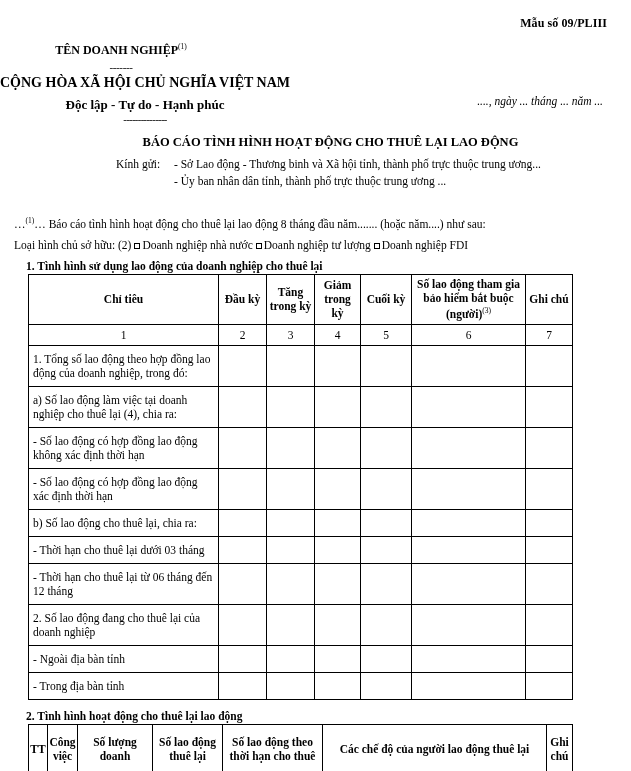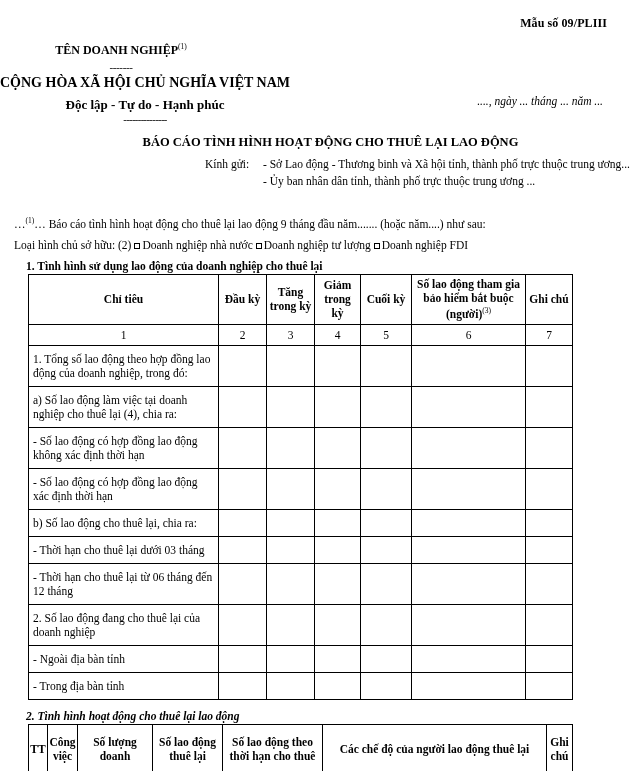--- a/index.html
+++ b/index.html
@@ -103,24 +103,23 @@
     font-size: 12.5px;
     padding-left: 15px;
   }
   .recipients {
     position: absolute;
     top: 157px;
     left: 0;
     width: 631px;
   }
   .recip-inner {
-    margin-left: 72px;
+    margin-left: 116px;
     display: flex;
     align-items: flex-start;
-    justify-content: flex-end;
   }
   .recip-label {
     width: 58px;
     flex: none;
     font-size: 11.5px;
   }
   .recip-list {
     width: 368px;
   }
   .recip-item {
@@ -157,21 +156,20 @@
   }
   .sec1-head {
     position: absolute;
     top: 259px;
     left: 26px;
   }
   .sec2-head {
     position: absolute;
     top: 709px;
     left: 26px;
-    font-style: italic;
   }
 
   
   table.grid {
     position: absolute;
     border-collapse: collapse;
     table-layout: fixed;
     font-size: 11.5px;
   }
   table.grid th,
@@ -245,21 +243,21 @@
     <div class="recip-inner">
       <div class="recip-label">Kính gửi:</div>
       <div class="recip-list">
         <div class="recip-item">- Sở Lao động - Thương binh và Xã hội tỉnh, thành phố trực thuộc trung ương...</div>
         <div class="recip-item">- Ủy ban nhân dân tỉnh, thành phố trực thuộc trung ương ...</div>
       </div>
     </div>
   </div>
 
   <div class="intro">
-    <p><span>…</span><span class="sup">(1)</span><span>… Báo cáo tình hình hoạt động cho thuê lại lao động 9 tháng đầu năm....... (hoặc năm....) như sau:</span></p>
+    <p><span>…</span><span class="sup">(1)</span><span>… Báo cáo tình hình hoạt động cho thuê lại lao động 8 tháng đầu năm....... (hoặc năm....) như sau:</span></p>
     <p><span>Loại hình chủ sở hữu: (2)</span><span class="cb"></span><span>Doanh nghiệp nhà nước</span><span class="cb"></span><span>Doanh nghiệp tư lượng</span><span class="cb"></span><span>Doanh nghiệp FDI</span></p>
   </div>
 
   <div class="sec-head sec1-head">1. Tình hình sử dụng lao động của doanh nghiệp cho thuê lại</div>
 
   <table class="grid" id="table-main">
     <colgroup>
       <col style="width:190px">
       <col style="width:48px">
       <col style="width:48px">

